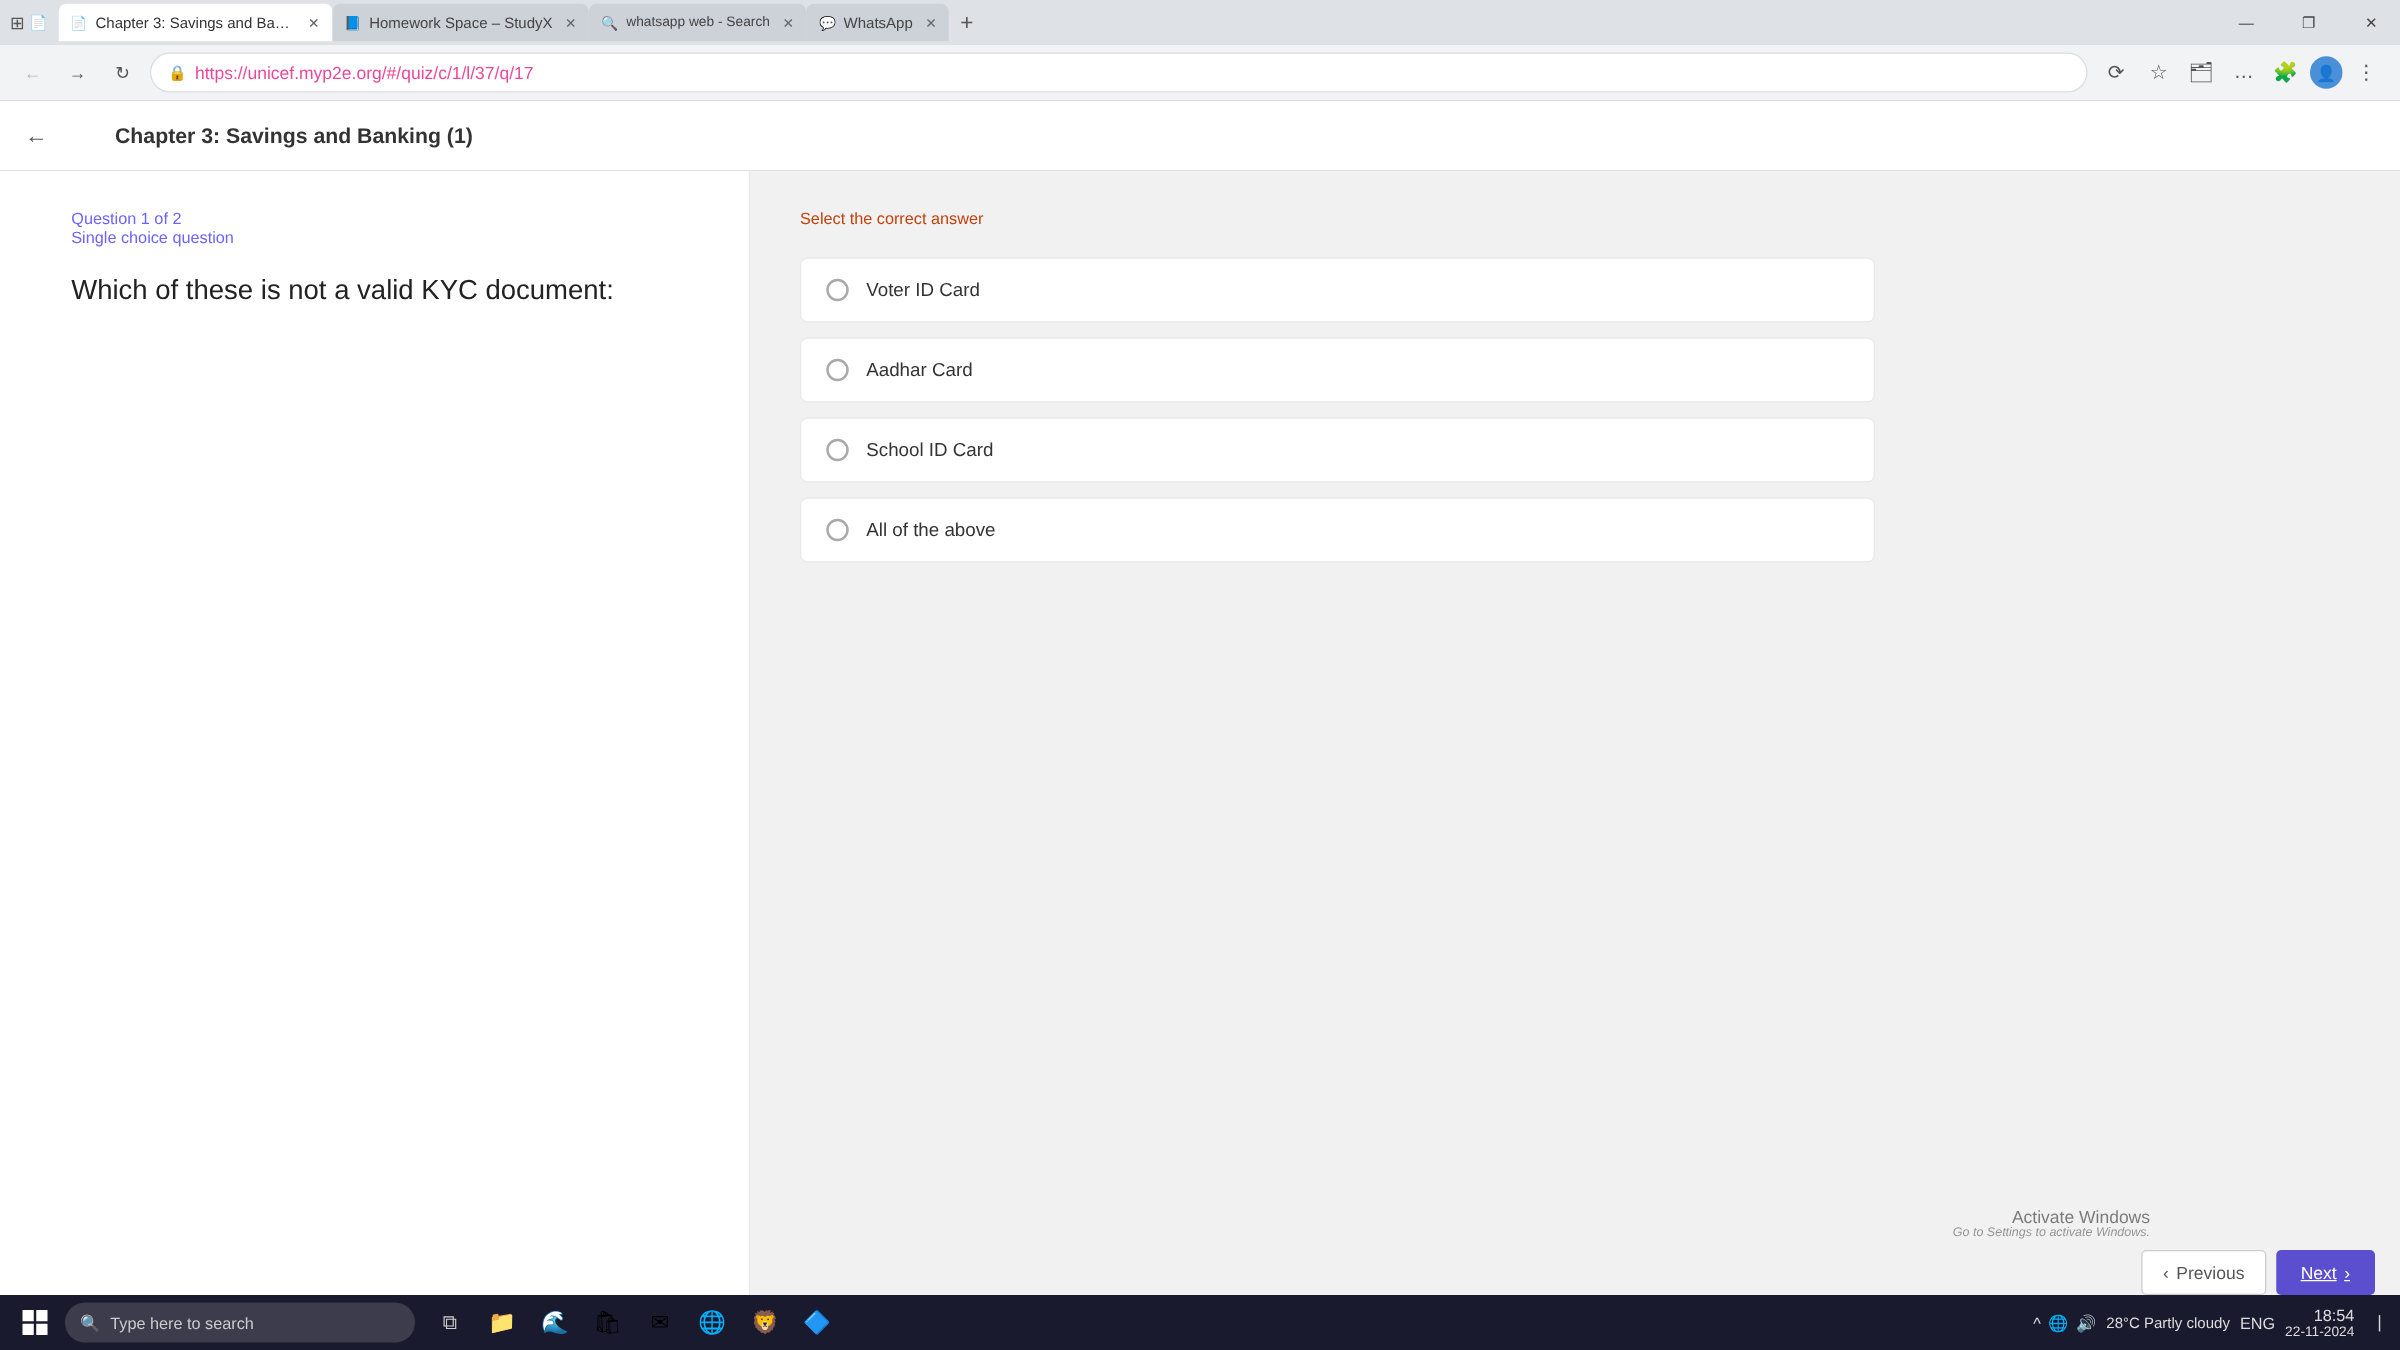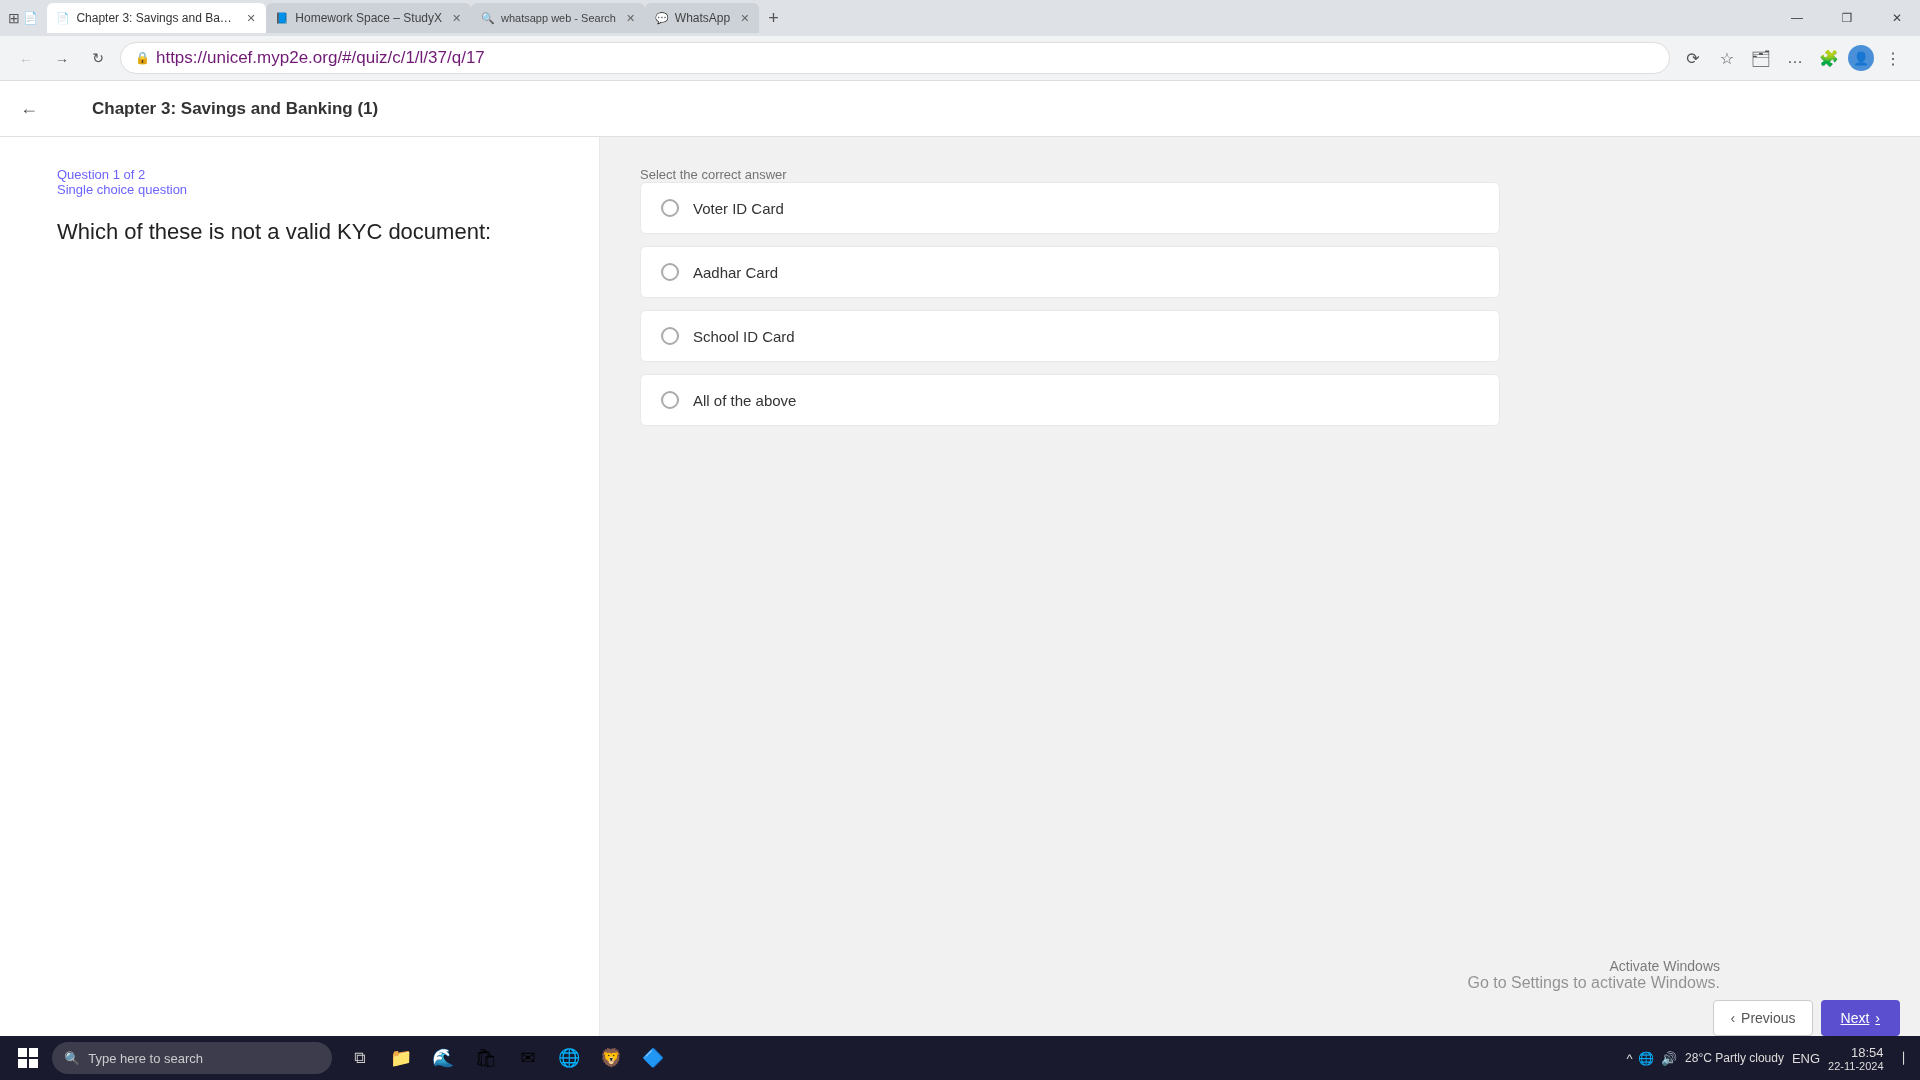--- a/index.html
+++ b/index.html
@@ -80,22 +80,22 @@
       color: #333;
       display: flex;
       align-items: center;
       gap: 6px;
     }
     .address-icon {
       color: #5f6368;
       font-size: 12px;
     }
     .address-text {
-      font-size: 17px;
-      color: #701a75;
+      font-size: 14px;
+      color: #ec4899;
       text-align: right;
     }
     .toolbar-icons {
       display: flex;
       align-items: center;
       gap: 4px;
     }
     .toolbar-icon {
       width: 30px;
       height: 30px;
@@ -179,21 +179,22 @@
     }
 
     
     .right-panel {
       flex: 1;
       background: #f1f1f1;
       padding: 30px 40px;
     }
     .select-label {
       font-size: 13px;
-      color: #737373;
+      color: #c2410c;
+      margin-bottom: 24px;
     }
     .option-list {
       display: flex;
       flex-direction: column;
       gap: 12px;
     }
     .option-item {
       background: #fff;
       border: 1px solid #e8e8e8;
       border-radius: 6px;
@@ -262,22 +263,23 @@
       position: absolute;
       bottom: 88px;
       right: 200px;
       text-align: right;
     }
     .activate-title {
       font-size: 14px;
       color: rgba(0,0,0,0.5);
     }
     .activate-sub {
-      font-size: 16px;
+      font-size: 10px;
       color: rgba(0,0,0,0.4);
+      font-style: italic;
     }
 
     
     .taskbar {
       position: absolute;
       bottom: 0;
       left: 0;
       right: 0;
       height: 44px;
       background: #1a1a2e;

